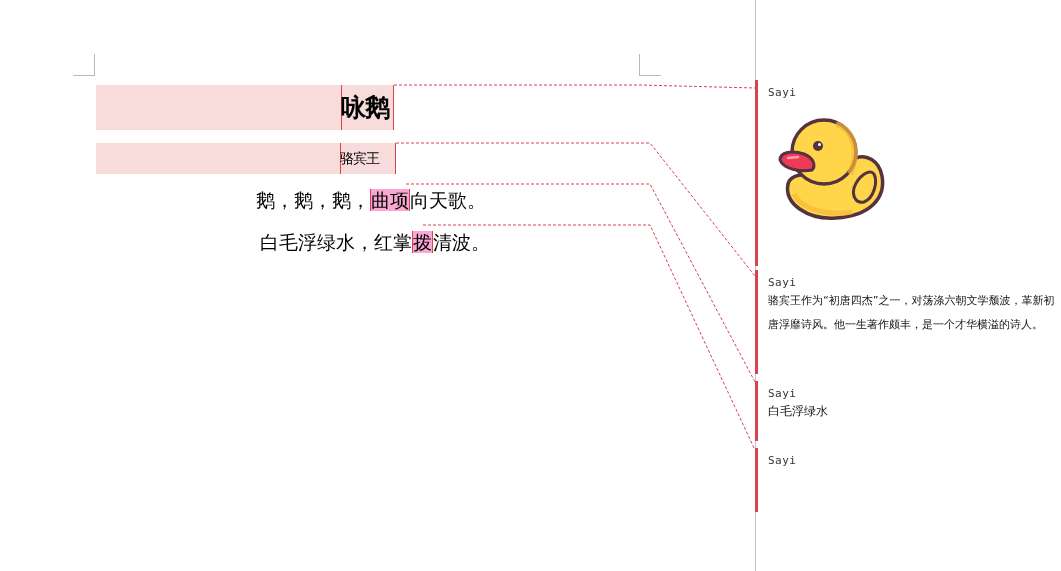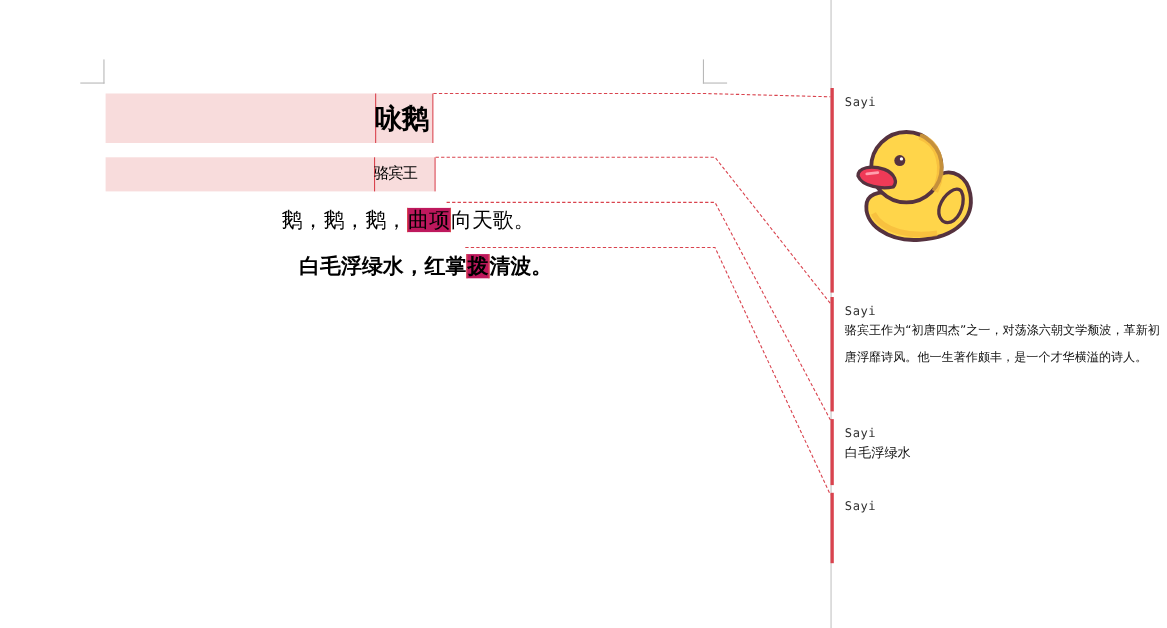--- a/index.html
+++ b/index.html
@@ -28,24 +28,24 @@
     }
     .author-text {
       position: absolute; left: 340px; top: 143px; height: 31px;
       font-size: 14px; color: #000; line-height: 31px; letter-spacing: -1px;
     }
     .line-text {
       position: absolute; font-size: 19px; color: #000; white-space: nowrap;
       line-height: 30px;
     }
     .line1 { left: 256px; top: 185px; }
-    .line2 { left: 272px; top: 227px; font-weight: bold; }
+    .line2 { left: 260px; top: 227px; }
 
     .anchor {
-      background: #be185d;
+      background: #f9a8d4;
       border-left: 1px solid #d9434e;
       border-right: 1px solid #d9434e;
     }
     .anchor-title {
       position: absolute; left: 341px; top: 85px; width: 53px; height: 45px;
       border-left: 1px solid #d9434e; border-right: 1px solid #d9434e;
     }
     .anchor-author {
       position: absolute; left: 340px; top: 143px; width: 56px; height: 31px;
       border-left: 1px solid #d9434e; border-right: 1px solid #d9434e;

